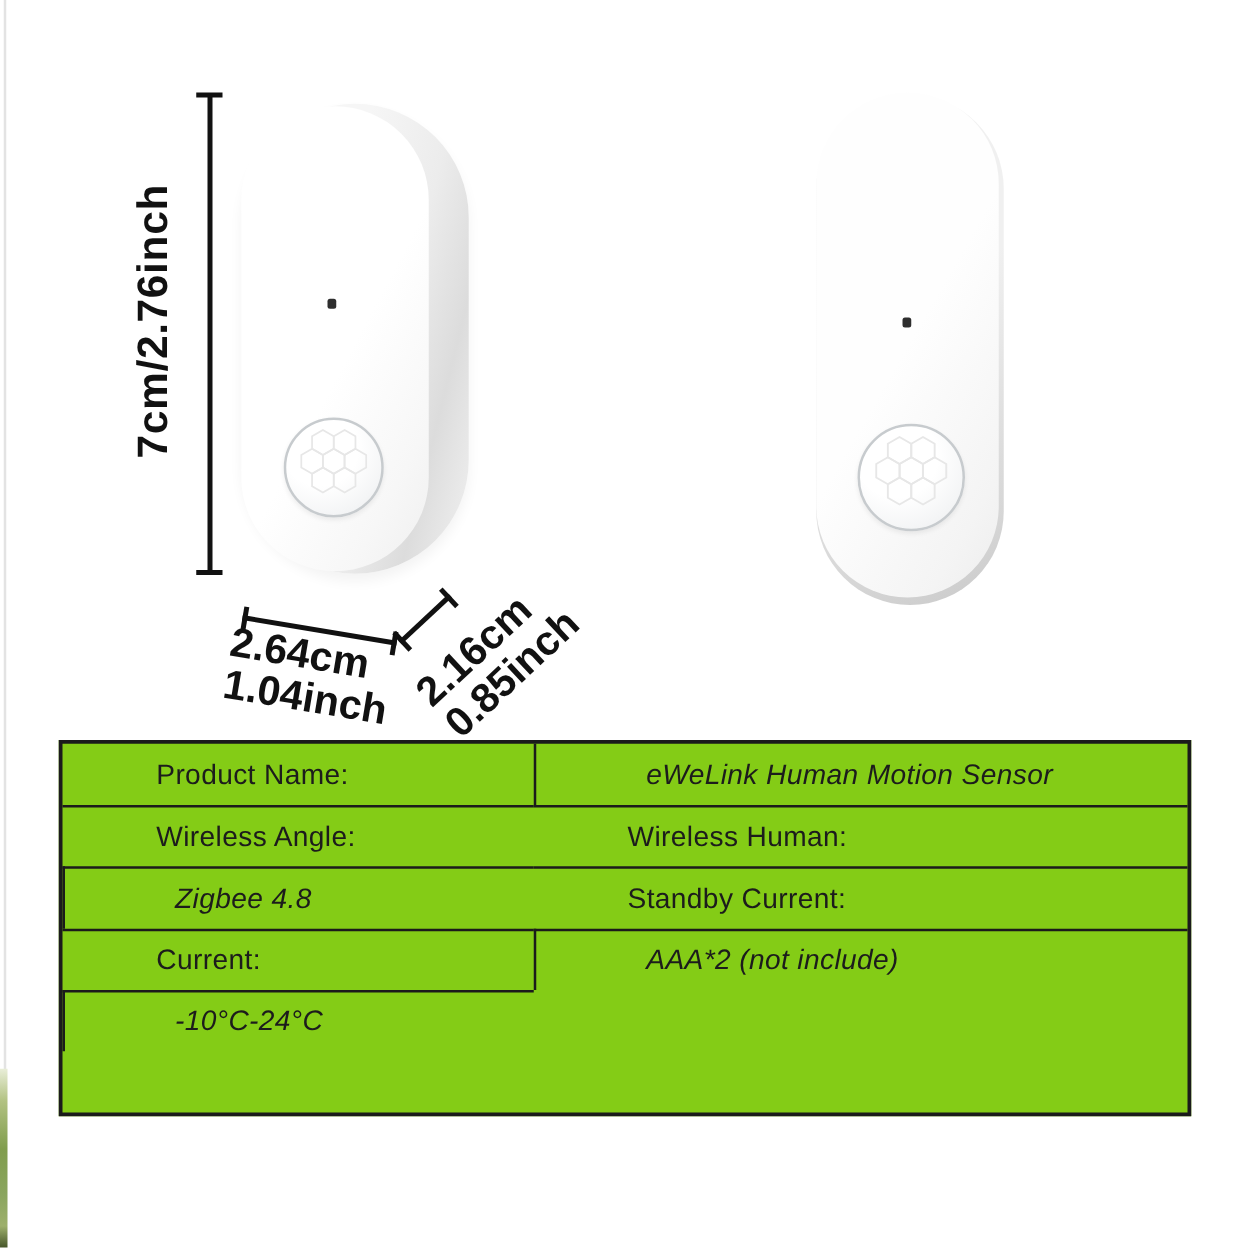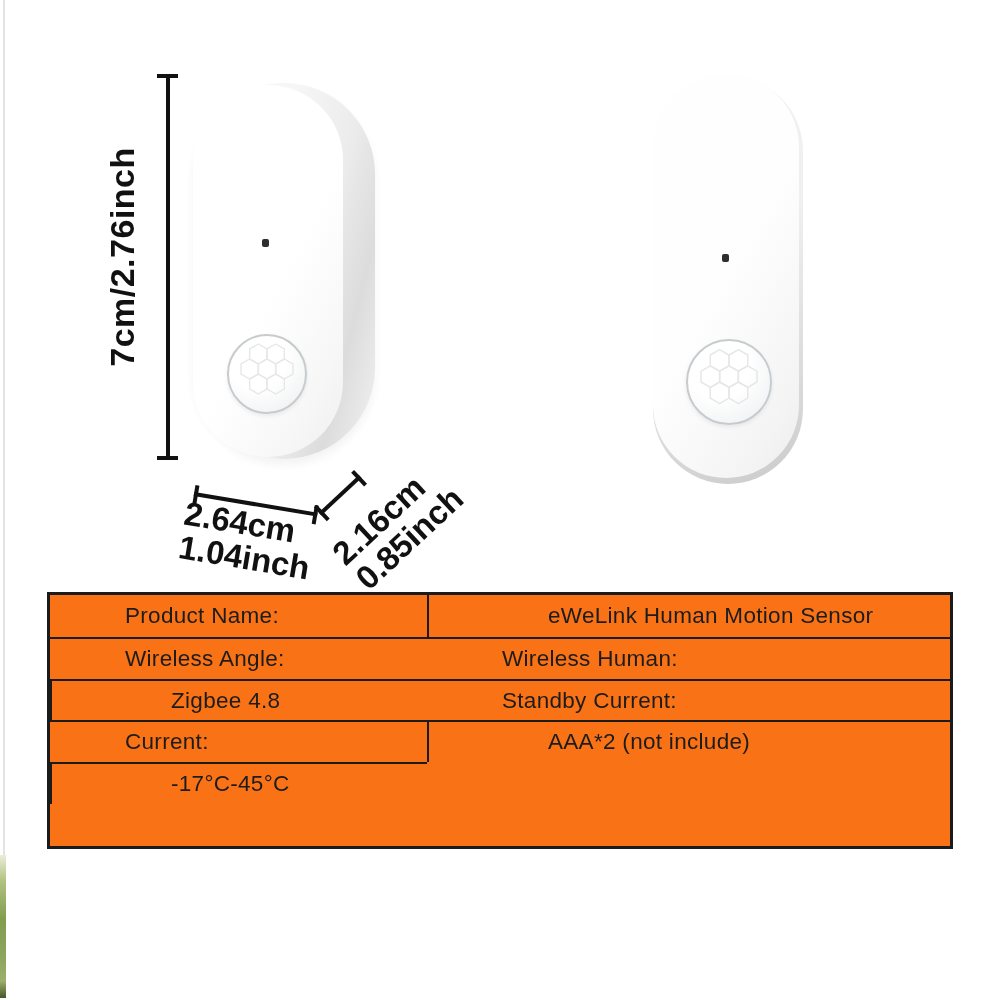--- a/index.html
+++ b/index.html
@@ -46,27 +46,27 @@
   .vcap{position:absolute;left:157px;width:21px;height:4px;background:#111;}
   .vcap.t{top:74px}.vcap.b{top:456px}
 
   .dline{position:absolute;height:4px;background:#111;transform-origin:left center;}
   .dline .cap{position:absolute;width:4px;height:19px;top:-7.5px;background:#111;}
   .dline .cap.e{right:0;}
   .dline.w{left:194px;top:492px;width:125px;transform:rotate(9.5deg);}
   .dline.d{left:320px;top:512px;width:55px;transform:rotate(-43deg);}
 
   
-  .spec-table{position:absolute;left:47px;top:592px;width:906px;height:257px;
+  .spec-table{position:absolute;left:47px;top:592px;width:906px;height:301px;
     display:grid;grid-template-columns:377px 1fr;grid-template-rows:repeat(6,1fr);
-    border:3px solid #1b1b1b;box-sizing:border-box;background:#f97316;}
+    border:3px solid #1b1b1b;box-sizing:border-box;background:#84cc16;}
   .cell{display:flex;align-items:center;font-size:22.5px;letter-spacing:.3px;color:#1c1c1c;
     box-sizing:border-box;}
   .cell.label{padding-left:75px;}
-  .cell.value{padding-left:119px;border-left:2.5px solid #1b1b1b;}
+  .cell.value{padding-left:88px;border-left:2.5px solid #1b1b1b;font-style:italic;}
   .cell.bt{border-top:2.5px solid #1b1b1b;}
 </style>
 </head>
 <body>
 
 <div class="scene">
 
   <div class="edge-line"></div>
   <div class="grass-strip"></div>
 
@@ -137,16 +137,16 @@
     <div class="cell label bt">Wireless Angle:</div>
 
     <div class="cell label bt">Wireless Human:</div>
     <div class="cell value bt">Zigbee 4.8</div>
 
     <div class="cell label bt">Standby Current:</div>
 
     <div class="cell label bt">Current:</div>
     <div class="cell value bt">AAA*2 (not include)</div>
 
-    <div class="cell value bt">-17°C-45°C</div>
+    <div class="cell value bt">-10°C-24°C</div>
   </div>
 
 </div>
 
 </body></html>

